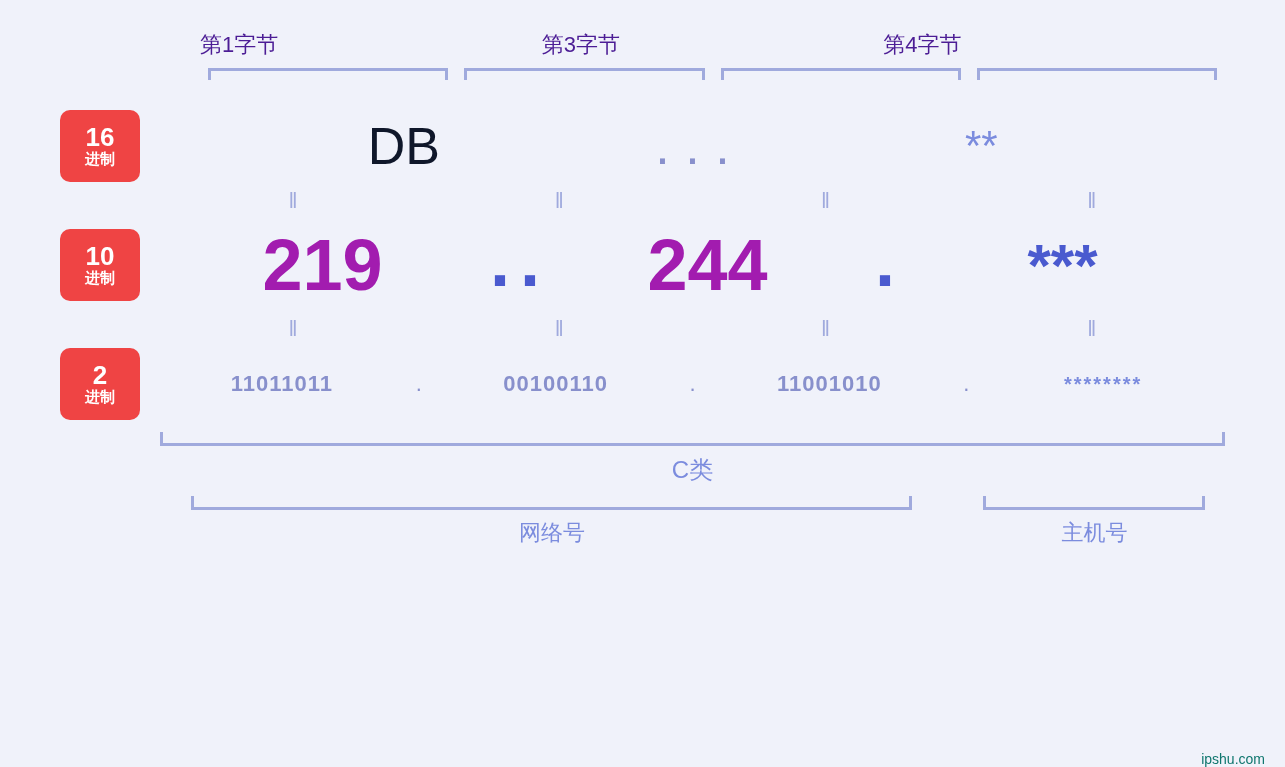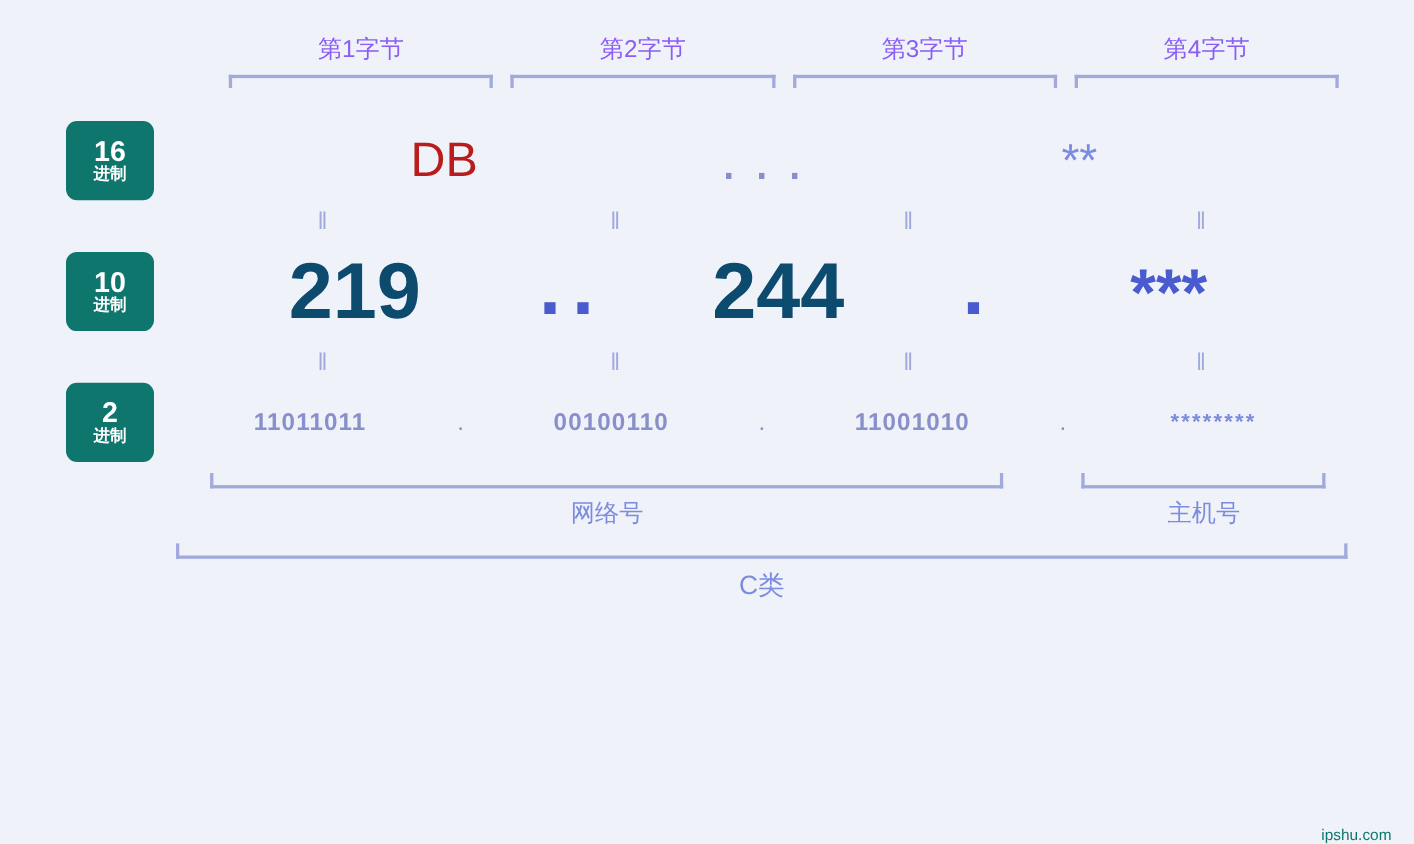--- a/index.html
+++ b/index.html
@@ -26,22 +26,22 @@
     .byte-headers {
       display: flex;
       width: 100%;
       justify-content: flex-end;
       padding-left: 140px;
       margin-bottom: 8px;
     }
 
     .byte-header {
       flex: 1;
-      text-align: center;
-      color: #8b5cf6;
+      text-align: left;
+      color: #4c1d95;
       font-size: 22px;
       font-weight: 400;
     }
 
     
     .bracket-row {
       display: flex;
       width: 100%;
       padding-left: 140px;
       margin-bottom: 30px;
@@ -61,21 +61,21 @@
       display: flex;
       align-items: center;
       width: 100%;
       margin-bottom: 0;
     }
 
     
     .row-label {
       width: 80px;
       height: 72px;
-      background: #0f766e;
+      background: #ef4444;
       border-radius: 10px;
       display: flex;
       flex-direction: column;
       align-items: center;
       justify-content: center;
       color: white;
       font-size: 20px;
       font-weight: bold;
       flex-shrink: 0;
       margin-right: 20px;
@@ -99,33 +99,33 @@
       align-items: center;
     }
 
     .cell {
       flex: 1;
       text-align: center;
     }
 
     
     .hex-val {
-      color: #b91c1c;
-      font-size: 44px;
+      color: #0f172a;
+      font-size: 52px;
       font-weight: 300;
     }
 
     .hex-val.hidden {
       color: #7b8cde;
       font-size: 42px;
     }
 
     
     .dec-val {
-      color: #0c4a6e;
+      color: #a21caf;
       font-size: 72px;
       font-weight: bold;
     }
 
     .dec-val.hidden {
       color: #4a5acf;
       font-size: 60px;
     }
 
     
@@ -186,21 +186,20 @@
       color: #8890cc;
     }
   </style>
 </head>
 <body>
 
 <div class="container">
 
   <div class="byte-headers">
     <div class="byte-header">第1字节</div>
-    <div class="byte-header">第2字节</div>
     <div class="byte-header">第3字节</div>
     <div class="byte-header">第4字节</div>
   </div>
 
   <div class="bracket-row">
     <div class="bracket"></div>
     <div class="bracket"></div>
     <div class="bracket"></div>
     <div class="bracket"></div>
   </div>
@@ -275,33 +274,33 @@
       <div class="cell">
         <span class="bin-val">11001010</span>
       </div>
       <span class="dot-sep bin">.</span>
       <div class="cell">
         <span class="bin-val hidden">********</span>
       </div>
     </div>
   </div>
 
+  <div style="width:100%; padding-left:100px; display:flex; flex-direction:column; align-items:center; margin-top:12px;">
+    <div style="width:100%; height:14px; border-left:3px solid #a0aadd; border-bottom:3px solid #a0aadd; border-right:3px solid #a0aadd;"></div>
+    <span style="color:#7b8cde; font-size:24px; margin-top:8px;">C类</span>
+  </div>
+
   <div style="display:flex; width:100%; padding-left:100px; margin-top:10px;">
 
     <div style="flex:3; display:flex; flex-direction:column; align-items:center; padding-right:10px;">
       <div style="width:92%; height:14px; border-left:3px solid #a0aadd; border-bottom:3px solid #a0aadd; border-right:3px solid #a0aadd;"></div>
       <span style="color:#7b8cde; font-size:22px; margin-top:8px;">网络号</span>
     </div>
 
     <div style="flex:1; display:flex; flex-direction:column; align-items:center; padding-left:10px;">
       <div style="width:85%; height:14px; border-left:3px solid #a0aadd; border-bottom:3px solid #a0aadd; border-right:3px solid #a0aadd;"></div>
       <span style="color:#7b8cde; font-size:22px; margin-top:8px;">主机号</span>
     </div>
   </div>
 
-  <div style="width:100%; padding-left:100px; display:flex; flex-direction:column; align-items:center; margin-top:12px;">
-    <div style="width:100%; height:14px; border-left:3px solid #a0aadd; border-bottom:3px solid #a0aadd; border-right:3px solid #a0aadd;"></div>
-    <span style="color:#7b8cde; font-size:24px; margin-top:8px;">C类</span>
-  </div>
-
 </div>
 
 <div class="watermark">ipshu.com</div>
 
 </body></html>

